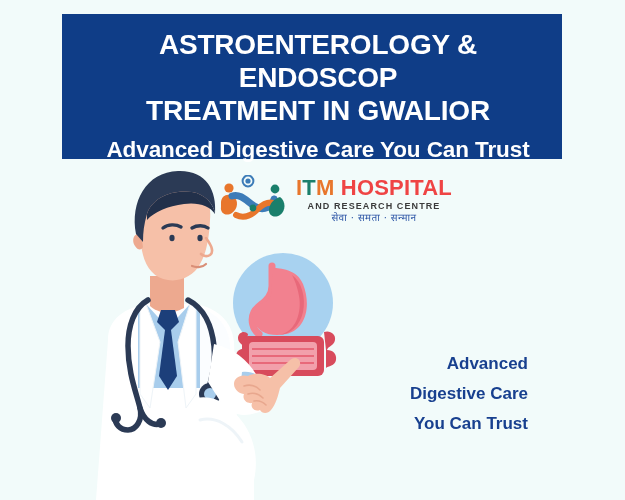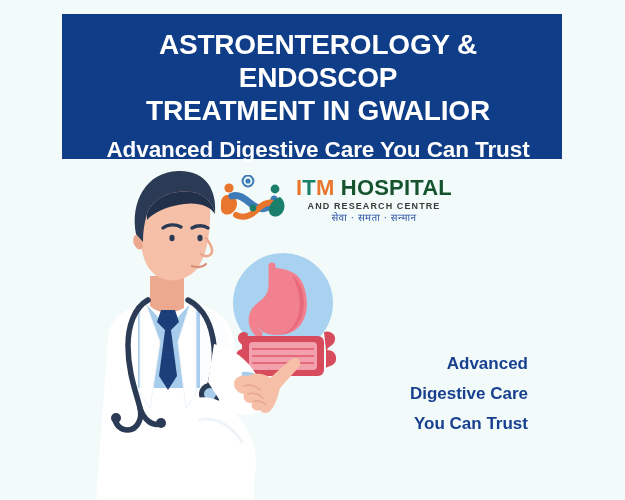--- a/index.html
+++ b/index.html
@@ -76,21 +76,21 @@
   .logo-name {
     font-family: "Liberation Sans", sans-serif;
     font-weight: bold;
     font-size: 22px;
     letter-spacing: 0.2px;
     white-space: nowrap;
   }
   .logo-name .ltr-i { color: #e8762c; }
   .logo-name .ltr-t { color: #1a7f6b; }
   .logo-name .ltr-m { color: #e8762c; }
-  .logo-name .word2 { color: #14532d; }
+  .logo-name .word2 { color: #ef4444; }
   .logo-sub {
     font-family: "Liberation Sans", sans-serif;
     font-weight: bold;
     font-size: 9px;
     letter-spacing: 1.1px;
     color: #3b3b3b;
     margin-top: 3px;
     white-space: nowrap;
   }
   .logo-hindi {

